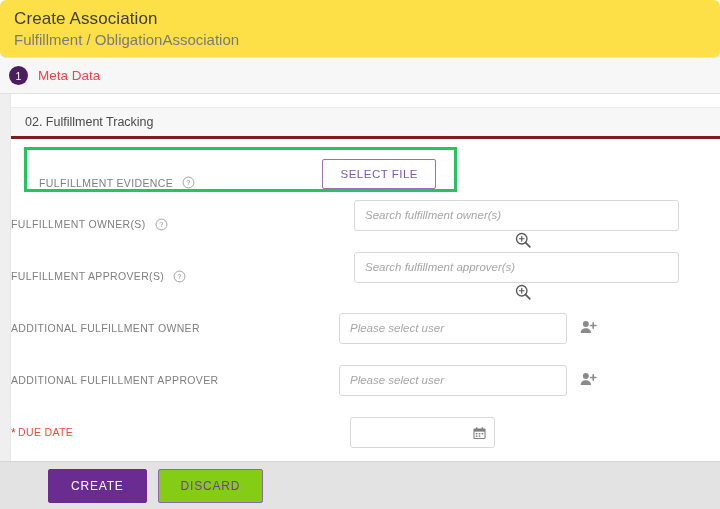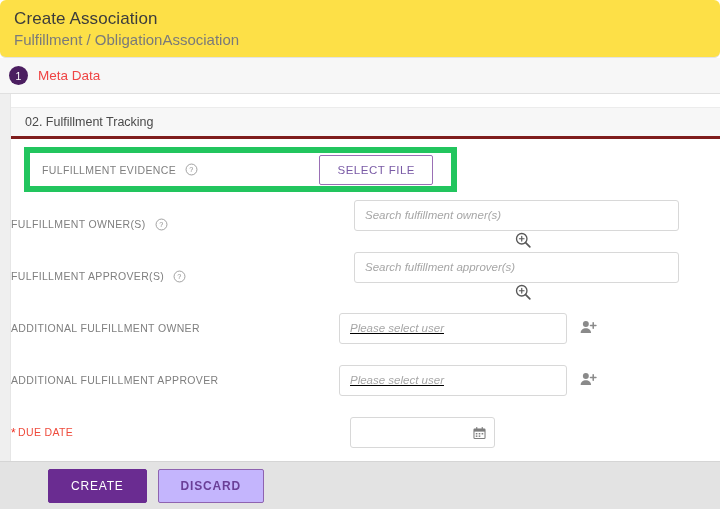--- a/index.html
+++ b/index.html
@@ -129,23 +129,24 @@
     align-items: center;
     min-height: 52px;
     padding-right: 18px;
     box-sizing: border-box;
   }
   .row-evidence {
     height: 45px;
     min-height: 45px;
     margin: 6px 263px 6px 13px;
     padding-left: 12px;
-    border: 6px solid #22c55e;
+    border: 3px solid #22c55e;
     box-sizing: border-box;
     position: relative;
+    align-items: flex-end;
   }
   .row-label {
     font-size: 10.5px;
     letter-spacing: 0.35px;
     color: #7f7f7f;
     text-transform: uppercase;
     display: flex;
     align-items: center;
     flex: 0 0 auto;
   }
@@ -238,21 +239,21 @@
     right: 9px;
     top: 50%;
     transform: translateY(-50%);
     width: 13px;
     height: 13px;
     cursor: pointer;
   }
 
   
   .ctl-col-a { margin-left: auto; margin-right: 23px; flex-direction: column; }
-  .ctl-col-b { margin-left: auto; margin-right: 105px; text-decoration: underline; }
+  .ctl-col-b { margin-left: auto; margin-right: 105px; }
   .ctl-col-c { margin-left: auto; margin-right: 207px; }
 
   
   .footer {
     background: #e3e3e3;
     border-top: 1px solid #d5d5d5;
     height: 47px;
     flex: 0 0 auto;
     display: flex;
     align-items: center;
@@ -265,30 +266,29 @@
     border: 1px solid #6a2c91;
     font-size: 12px;
     letter-spacing: 0.8px;
     padding: 9px 22px;
     border-radius: 2px;
     font-family: "Liberation Sans", sans-serif;
     cursor: pointer;
     margin-left: 32px;
   }
   .btn-discard {
-    background: #c4b5fd;
+    background: #84cc16;
     color: #6a3f97;
     border: 1px solid #8e63b0;
     font-size: 12px;
     letter-spacing: 0.8px;
     padding: 9px 22px;
     border-radius: 2px;
     font-family: "Liberation Sans", sans-serif;
     cursor: pointer;
-    font-weight: bold;
   }
 </style>
 </head>
 <body>
 
 <div class="app">
 
   <div class="page-header">
     <div class="page-title">Create Association</div>
     <div class="breadcrumb">Fulfillment / ObligationAssociation</div>

